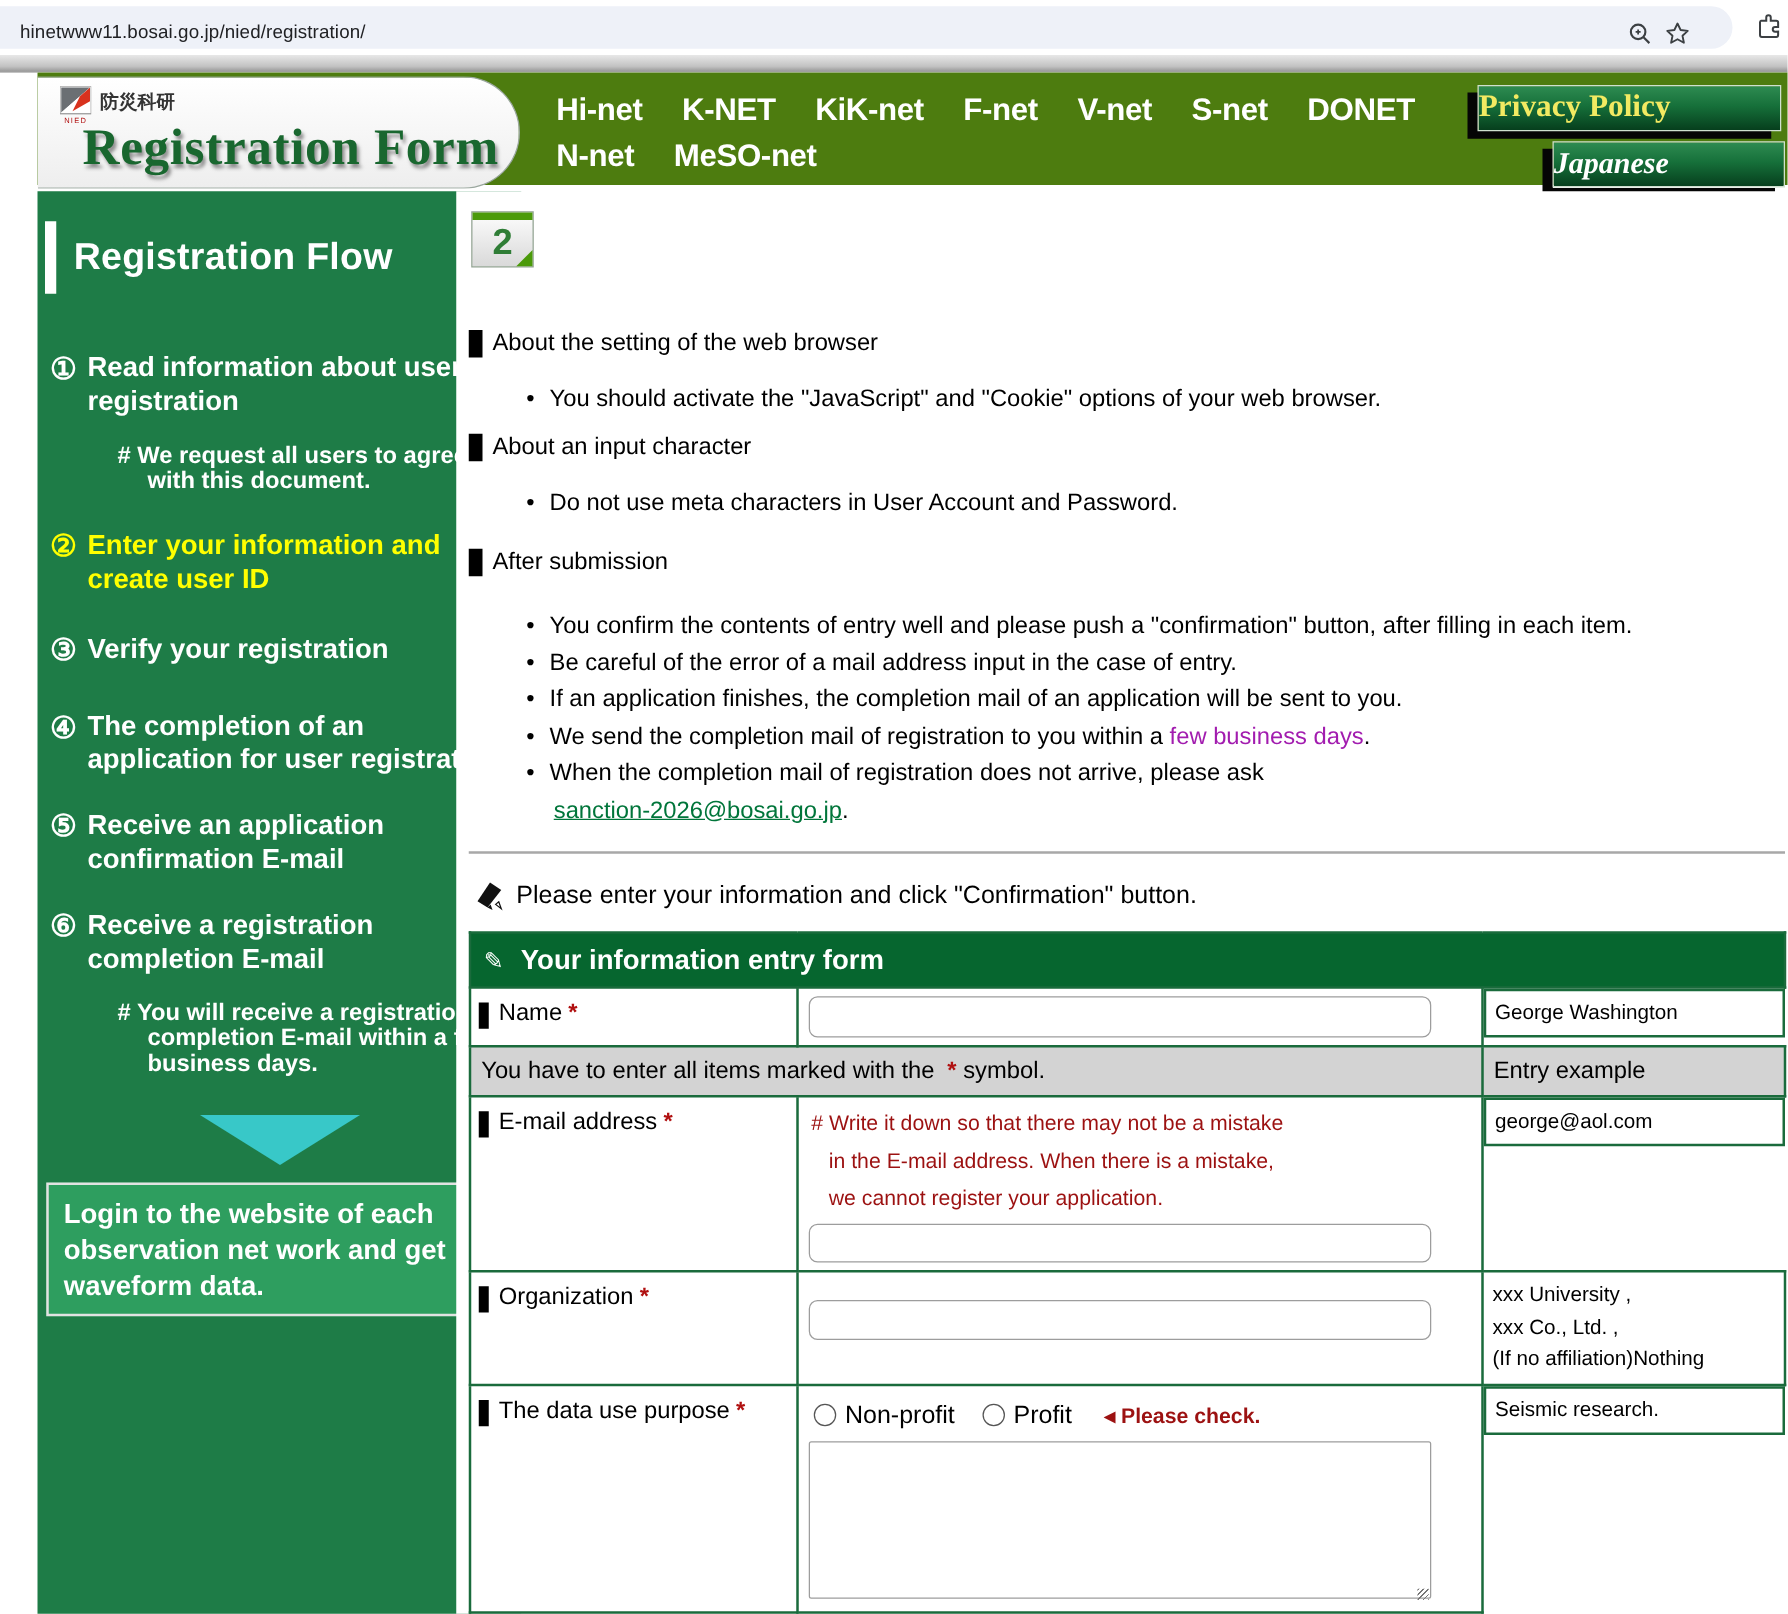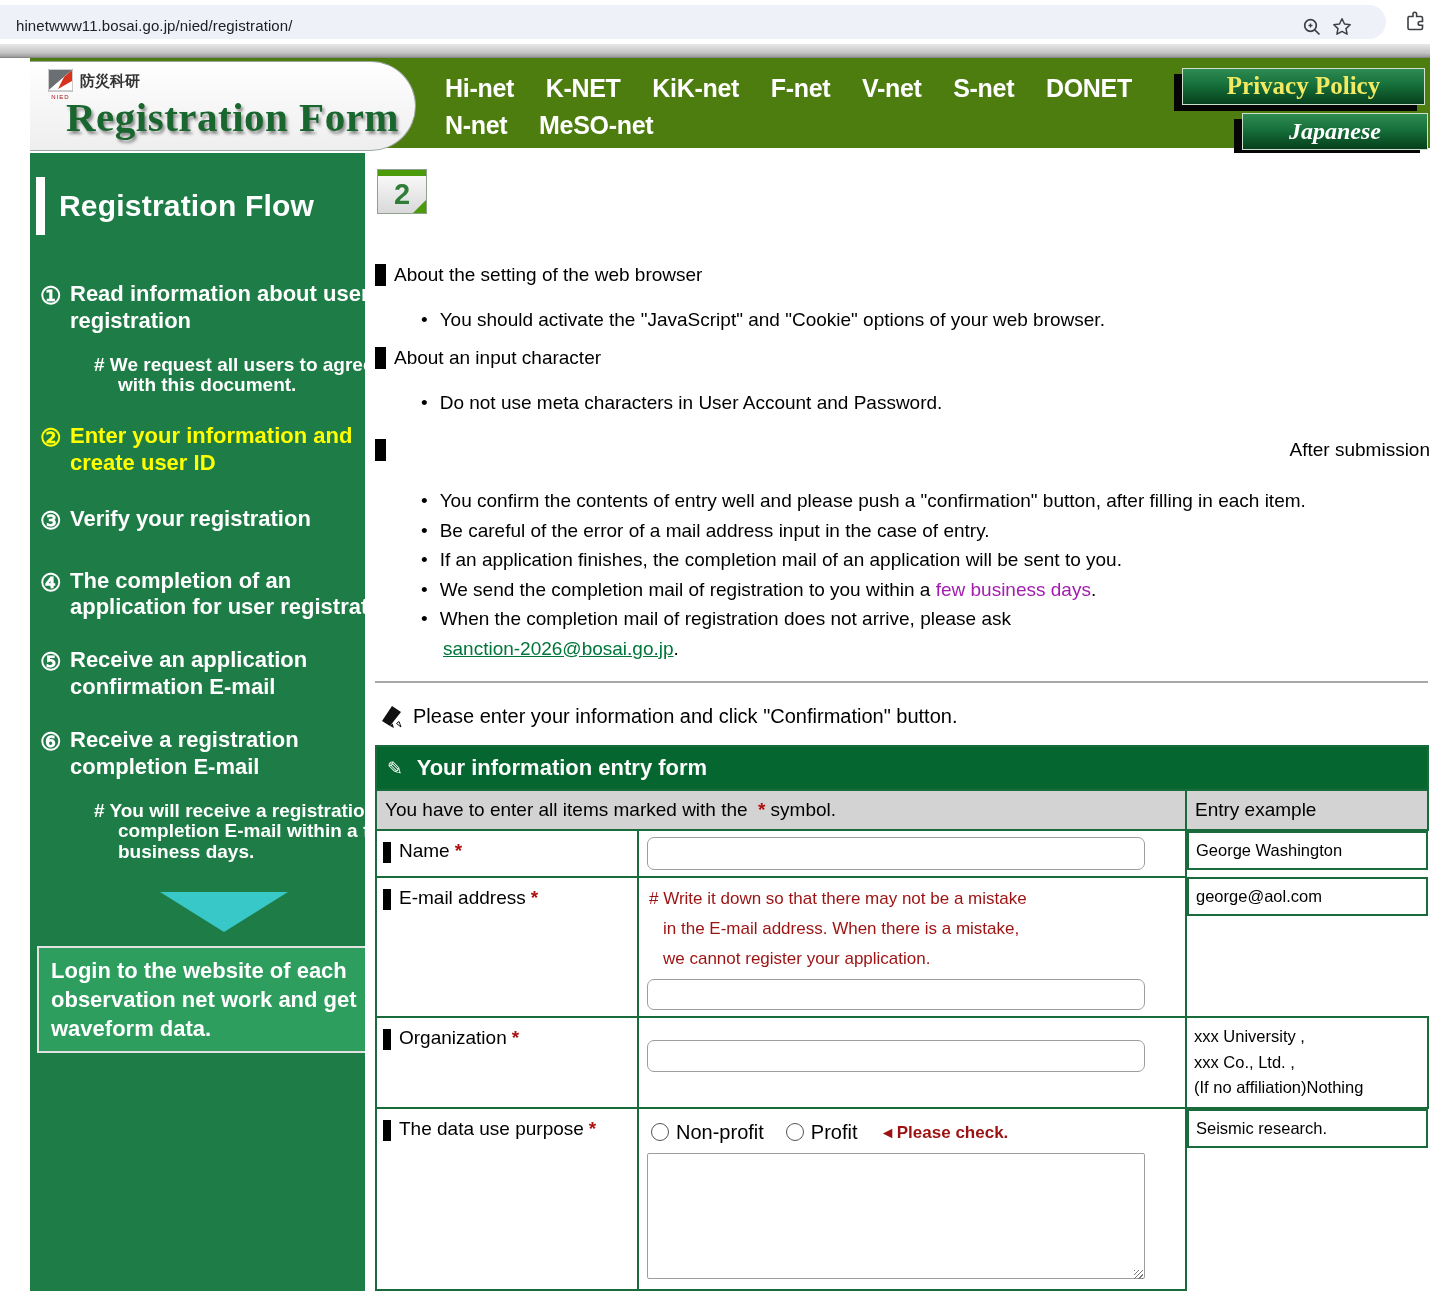--- a/index.html
+++ b/index.html
@@ -31,21 +31,21 @@
   .nied-kanji { font-size:15px; font-weight:bold; color:#333; margin-top:3px; }
   .logo-title { position:absolute; left:36px; top:31px; font-family:"Liberation Serif", serif;
     font-weight:bold; font-size:41px; color:#19672f; letter-spacing:.5px;
     text-shadow:2px 3px 3px rgba(60,60,60,.55); }
   .nav-line { position:absolute; left:415px; color:#fff; font-weight:bold; font-size:25px;
     letter-spacing:-.3px; white-space:nowrap; }
   .nav-line a { color:#fff; text-decoration:none; margin-right:25px; }
   .nav1 { top:16px; } .nav2 { top:53px; }
   .hdr-btn { position:absolute; height:37px; background:linear-gradient(#2e8b51 0%,#16703a 45%,#063f1d 100%);
     border:1px solid #cfe0cf; box-shadow:-8px 6px 0 0 #050505;
-    font-family:"Liberation Serif", serif; font-weight:bold; text-align:center; line-height:34px;
+    font-family:"Liberation Serif", serif; font-weight:bold; text-align:left; line-height:34px;
     cursor:pointer; }
   .btn-privacy { right:5px; top:10px; width:243px; font-size:25px; color:#f2ea62; }
   .btn-japanese { right:2px; top:55px; width:186px; font-size:24px; color:#ffffff; font-style:italic; }
 
   
   .sidebar { position:absolute; left:0; top:95px; width:387px; height:1138px; background:#1e7c47; color:#fff; }
   .sb-title { display:flex; align-items:center; margin:24px 0 0 6px; }
   .sb-title .bar { width:9px; height:58px; background:#fff; margin-right:14px; }
   .sb-title .txt { font-size:30px; font-weight:bold; letter-spacing:.2px; }
   .step { display:flex; margin:0 6px 0 10px; font-size:22px; font-weight:bold; line-height:1.22; }
@@ -68,21 +68,21 @@
   .step-badge .top { position:absolute; left:0; top:0; width:100%; height:6px; background:#4b9a0a; }
   .step-badge .n { position:absolute; width:100%; top:8px; text-align:center;
     font-size:29px; font-weight:bold; color:#2f7d36; }
   .step-badge .corner { position:absolute; right:0; bottom:0; width:0; height:0;
     border-left:13px solid transparent; border-bottom:13px solid #4b9a0a; }
   .step-title { font-size:27px; font-weight:bold; color:#429144; letter-spacing:.3px;
     text-shadow:1px 2px 1px #c9dec9; }
 
   .sec-h { display:flex; align-items:center; font-size:19px; color:#000; }
   .sec-h .mk { width:11px; height:22px; background:#000; margin-right:8px; }
-  .h1 { margin-top:50px; } .h2 { margin-top:16px; } .h3 { margin-top:25px;justify-content:space-between; }
+  .h1 { margin-top:50px; } .h2 { margin-top:16px; } .h3 { margin-top:25px; }
   .bullet { margin:23px 0 0 46px; font-size:19px; color:#000; }
   .bullet::before { content:"•"; margin-right:12px; }
   .blist { margin-top:25px; }
   .blist .bullet { margin-top:0; line-height:29.5px; }
   .b-cont { margin-left:68px; font-size:19px; line-height:29.5px; }
   .red { color:#a21caf; }
   .greenlink { color:#00753a; text-decoration:underline; }
   .divider { border:none; border-top:2px solid #a8a8a8; margin:18px 2px 0 0; }
   .instruction { display:flex; align-items:center; margin:20px 0 0 2px; font-size:20px; }
   .instruction svg { width:27px; height:27px; margin-right:9px; }
@@ -275,36 +275,36 @@
           <col class="c3">
         </colgroup>
       <tbody>
           <tr>
         <td colspan="3" class="t-title">
           <span class="pic">✎</span>
           <span>Your information entry form</span>
         </td>
       </tr>
       <tr>
-        <td colspan="2" class="t-gray">
-          <span>You have to enter all items marked with the </span><span class="ast">*</span><span> symbol.</span>
-        </td>
-        <td class="t-gray">Entry example</td>
-      </tr>
-
-      <tr>
         <td>
           <div class="lbl">
             <div class="mk"></div>
             <span>Name</span>
                 <span class="ast">*</span>
           </div>
         </td>
         <td><input class="txt-input" type="text" style=""></td>
         <td class="example v-center">George Washington</td>
+      </tr>
+
+      <tr>
+        <td colspan="2" class="t-gray">
+          <span>You have to enter all items marked with the </span><span class="ast">*</span><span> symbol.</span>
+        </td>
+        <td class="t-gray">Entry example</td>
       </tr>
 
       <tr>
         <td>
           <div class="lbl">
             <div class="mk"></div>
             <span>E-mail address</span>
                 <span class="ast">*</span>
           </div>
         </td>

